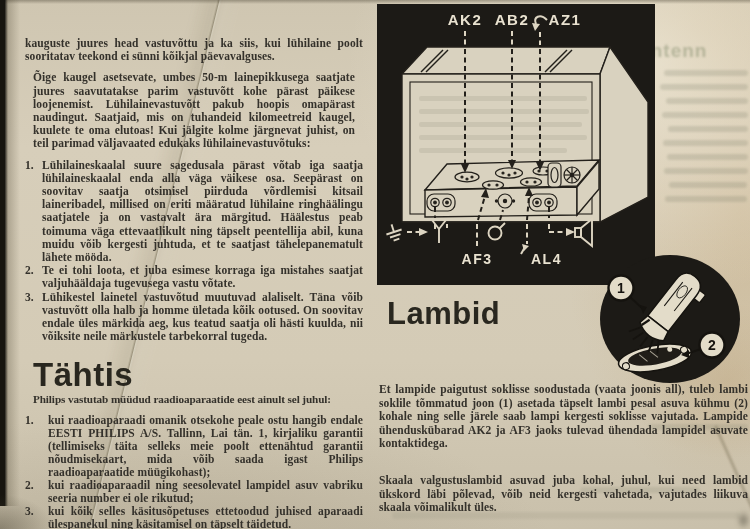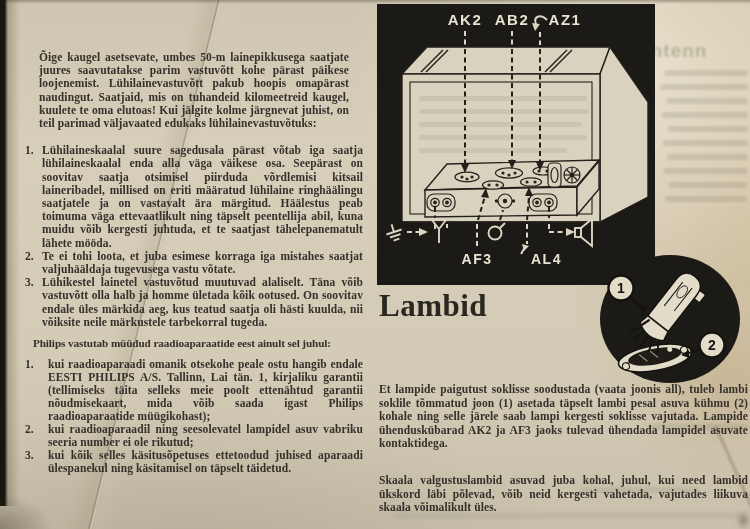--- a/index.html
+++ b/index.html
@@ -40,22 +40,22 @@
 
   
   .body-text{font-weight:bold;font-size:11.5px;line-height:13.2px;text-align:justify;
     letter-spacing:.1px;}
   #left-col{left:25px;top:37px;width:338px;}
   .list{margin-top:3px;}
   .li{display:flex;}
   .li .num{flex:none;width:17px;}
   .li .txt{flex:1;text-align:justify;}
   .t-li .num{width:23px;}
-  h1.head{font-family:Liberation Serif, serif;font-weight:bold;color:#29271f;
-    margin:0;letter-spacing:.5px;}
+  h1.head{font-family:Liberation Sans, sans-serif;font-weight:bold;color:#29271f;
+    margin:8px;letter-spacing:.5px;}
   #tahtis-heading{font-size:33px;margin-top:25px;margin-bottom:11px;}
   #tahtis-intro{white-space:nowrap;letter-spacing:-.1px;font-size:11.2px;}
   #lambid-heading{left:379px;top:288px;font-size:31px;}
   .rc{line-height:13.6px;}
   #lambid-p1{left:379px;top:334px;width:216px;}
   #lambid-p2{left:379px;top:383px;width:369px;}
   #lambid-p3{left:379px;top:474px;width:369px;}
   svg{display:block;}
 </style>
 </head>
@@ -81,37 +81,39 @@
   <div class="abs ghost" style="left:663px;top:140px;width:85px"></div>
   <div class="abs ghost" style="left:667px;top:154px;width:81px"></div>
   <div class="abs ghost" style="left:664px;top:168px;width:84px"></div>
   <div class="abs ghost" style="left:669px;top:182px;width:78px"></div>
   <div class="abs ghost" style="left:665px;top:196px;width:82px"></div>
   <div class="abs ghost" style="left:648px;top:424px;width:100px;opacity:.8"></div>
   <div class="abs ghost" style="left:580px;top:487px;width:120px;opacity:.7"></div>
   <div class="abs ghost" style="left:392px;top:512px;width:348px;opacity:.55;height:7px"></div>
 
   <div class="abs body-text" id="left-col">
-    <p style="margin:14px">Õige kaugel asetsevate, umbes 50-m lainepikkusega saatjate juures saavutatakse parim vastuvõtt kohe pärast päikese loojenemist. Lühilainevastuvõtt pakub hoopis omapärast naudingut. Saatjaid, mis on tuhandeid kilomeetreid kaugel, kuulete te oma elutoas! Kui jälgite kolme järgnevat juhist, on teil parimad väljavaated edukaks lühilainevastuvõtuks:</p>
+    <p style="margin:0">kauguste juures head vastuvõttu ja ka siis, kui lühilaine poolt sooritatav teekond ei sünni kõikjal päevavalguses.</p>
+    <p style="margin:8px">Õige kaugel asetsevate, umbes 50-m lainepikkusega saatjate juures saavutatakse parim vastuvõtt kohe pärast päikese loojenemist. Lühilainevastuvõtt pakub hoopis omapärast naudingut. Saatjaid, mis on tuhandeid kilomeetreid kaugel, kuulete te oma elutoas! Kui jälgite kolme järgnevat juhist, on teil parimad väljavaated edukaks lühilainevastuvõtuks:</p>
 
     <div class="list">
       <div class="li">
         <span class="num">1.</span>
         <span class="txt">Lühilaineskaalal suure sagedusala pärast võtab iga saatja lühilaineskaalal enda alla väga väikese osa. Seepärast on soovitav saatja otsimisel piirduda võrdlemisi kitsail laineribadel, millised on eriti määratud lühilaine ringhäälingu saatjatele ja on vastavalt ära märgitud. Häälestus peab toimuma väga ettevaatlikult ning täpselt peentellija abil, kuna muidu võib kergesti juhtuda, et te saatjast tähelepanematult lähete mööda.</span>
       </div>
       <div class="li">
         <span class="num">2.</span>
         <span class="txt">Te ei tohi loota, et juba esimese korraga iga mistahes saatjat valjuhääldaja tugevusega vastu võtate.</span>
       </div>
       <div class="li">
         <span class="num">3.</span>
         <span class="txt">Lühikestel lainetel vastuvõtud muutuvad alaliselt. Täna võib vastuvõtt olla halb ja homme ületada kõik ootused. On soovitav endale üles märkida aeg, kus teatud saatja oli hästi kuulda, nii võiksite neile märkustele tarbekorral tugeda.</span>
       </div>
     </div>
 
+    <h1 class="head" id="tahtis-heading">Tähtis</h1>
     <p style="margin:8px" id="tahtis-intro">Philips vastutab müüdud raadioaparaatide eest ainult sel juhul:</p>
 
     <div class="list" style="line-height:13.0px">
       <div class="li t-li">
         <span class="num">1.</span>
         <span class="txt">kui raadioaparaadi omanik otsekohe peale ostu hangib endale EESTI PHILIPS A/S. Tallinn, Lai tän. 1, kirjaliku garantii (tellimiseks täita selleks meie poolt ettenähtud garantii nõudmisekaart, mida võib saada igast Philips raadioaparaatide müügikohast);</span>
       </div>
       <div class="li t-li">
         <span class="num">2.</span>
         <span class="txt">kui raadioaparaadil ning seesolevatel lampidel asuv vabriku seeria number ei ole rikutud;</span>

